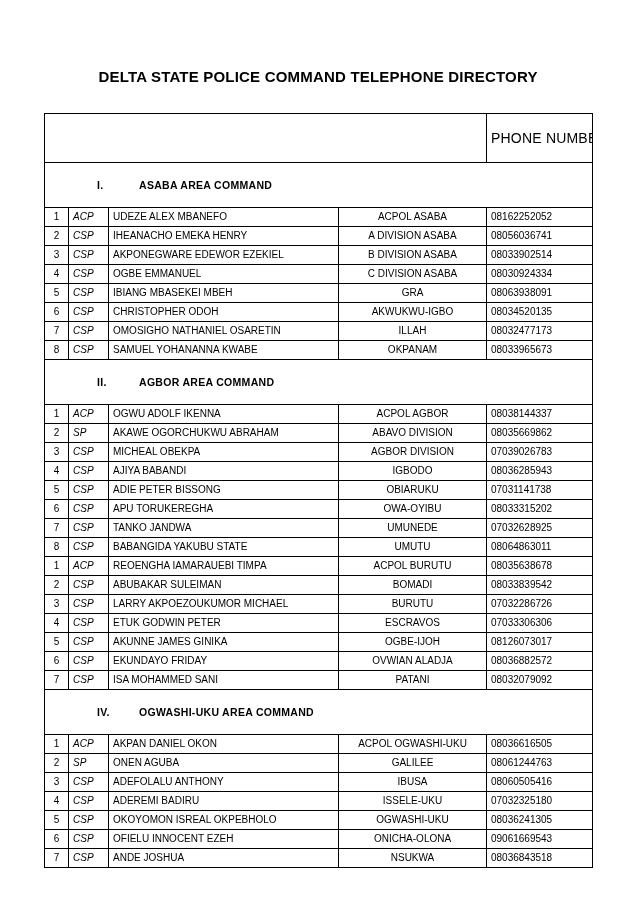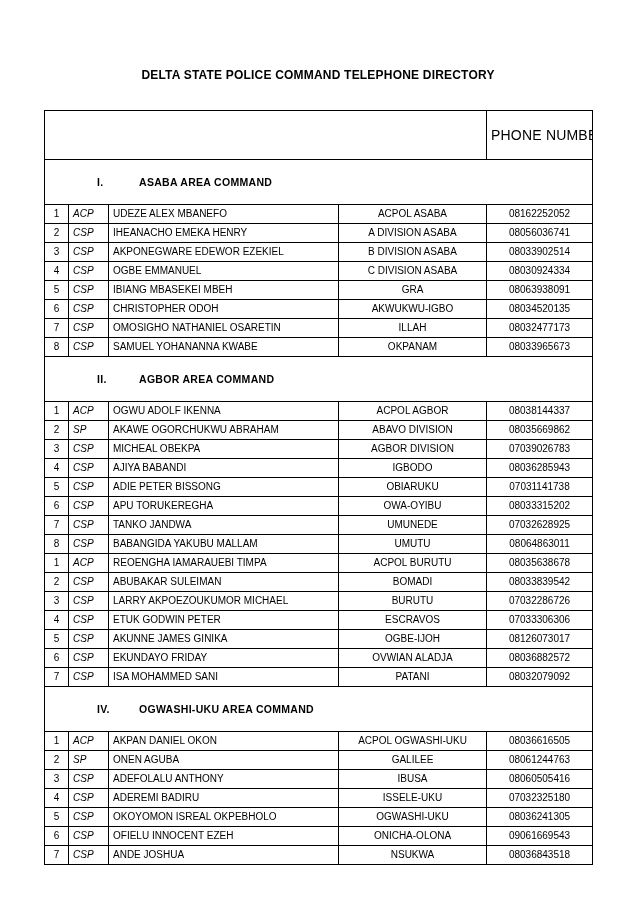--- a/index.html
+++ b/index.html
@@ -16,21 +16,21 @@
     overflow: hidden;
   }
   .page {
     width: 636px;
     height: 900px;
     box-sizing: border-box;
     padding: 0;
   }
   .doc-title {
     text-align: center;
-    font-size: 12px;
+    font-size: 15px;
     font-weight: bold;
     letter-spacing: 0.2px;
     margin-top: 68px;
     margin-bottom: 0;
   }
   .table-wrap {
     margin: 28px 44px 0 44px;
   }
   table.dir {
     border-collapse: collapse;
@@ -50,21 +50,21 @@
   col.c-num { width: 24px; }
   col.c-rank { width: 40px; }
   col.c-name { width: 230px; }
   col.c-station { width: 148px; }
   col.c-phone { width: 106px; }
 
   td.num { text-align: center; }
   td.rank { text-align: left; padding-left: 5px; font-style: italic; }
   td.name { text-align: left; padding-left: 6px; }
   td.station { text-align: center; padding-left: 5px; }
-  td.phone { text-align: center; }
+  td.phone { }
 
   tr.header-row td.head-blank {
     height: 44px;
   }
   tr.header-row td.head-phone {
     text-align: center;
     font-weight: normal;
     font-size: 14px;
     letter-spacing: 0.2px;
     margin-top: 32px;
@@ -223,21 +223,21 @@
           <tr>
             <td class="num">7</td>
             <td class="rank">CSP</td>
             <td class="name">TANKO JANDWA</td>
             <td class="station">UMUNEDE</td>
             <td class="phone">07032628925</td>
           </tr>
           <tr>
             <td class="num">8</td>
             <td class="rank">CSP</td>
-            <td class="name">BABANGIDA YAKUBU MALLAM</td>
+            <td class="name">BABANGIDA YAKUBU STATE</td>
             <td class="station">UMUTU</td>
             <td class="phone">08064863011</td>
           </tr>
           <tr>
             <td class="num">1</td>
             <td class="rank">ACP</td>
             <td class="name">REOENGHA IAMARAUEBI TIMPA</td>
             <td class="station">ACPOL BURUTU</td>
             <td class="phone">08035638678</td>
           </tr>

